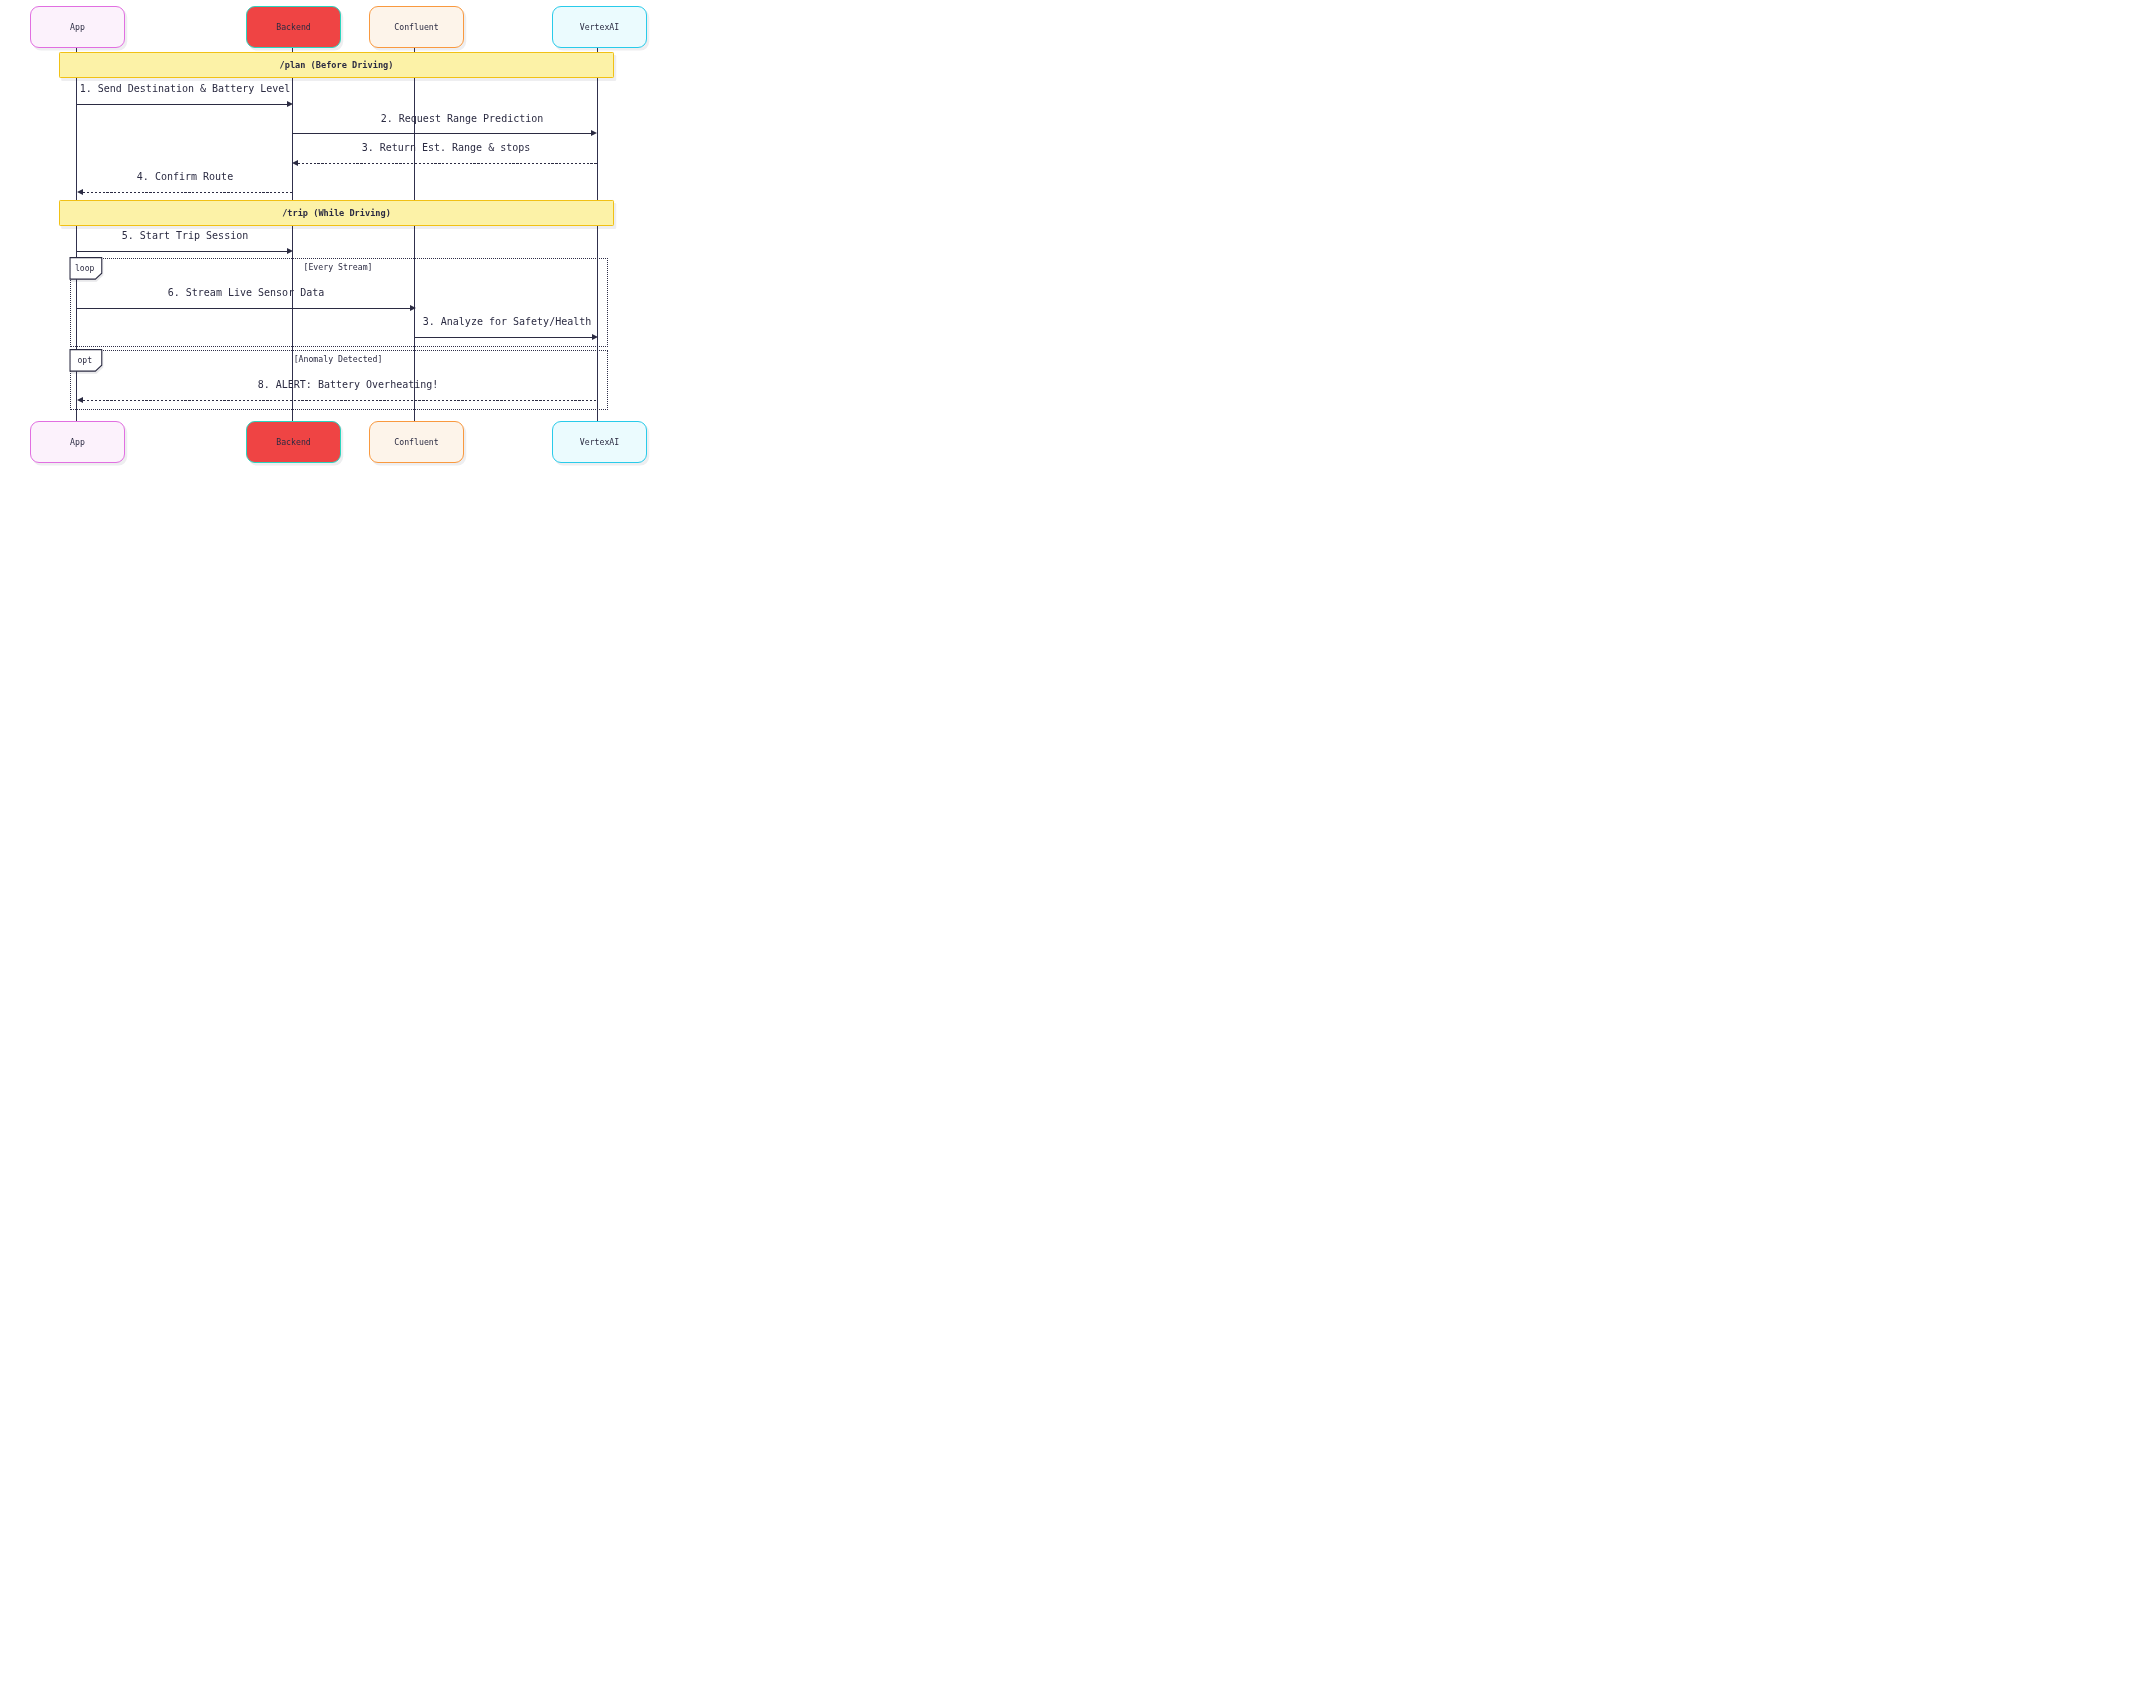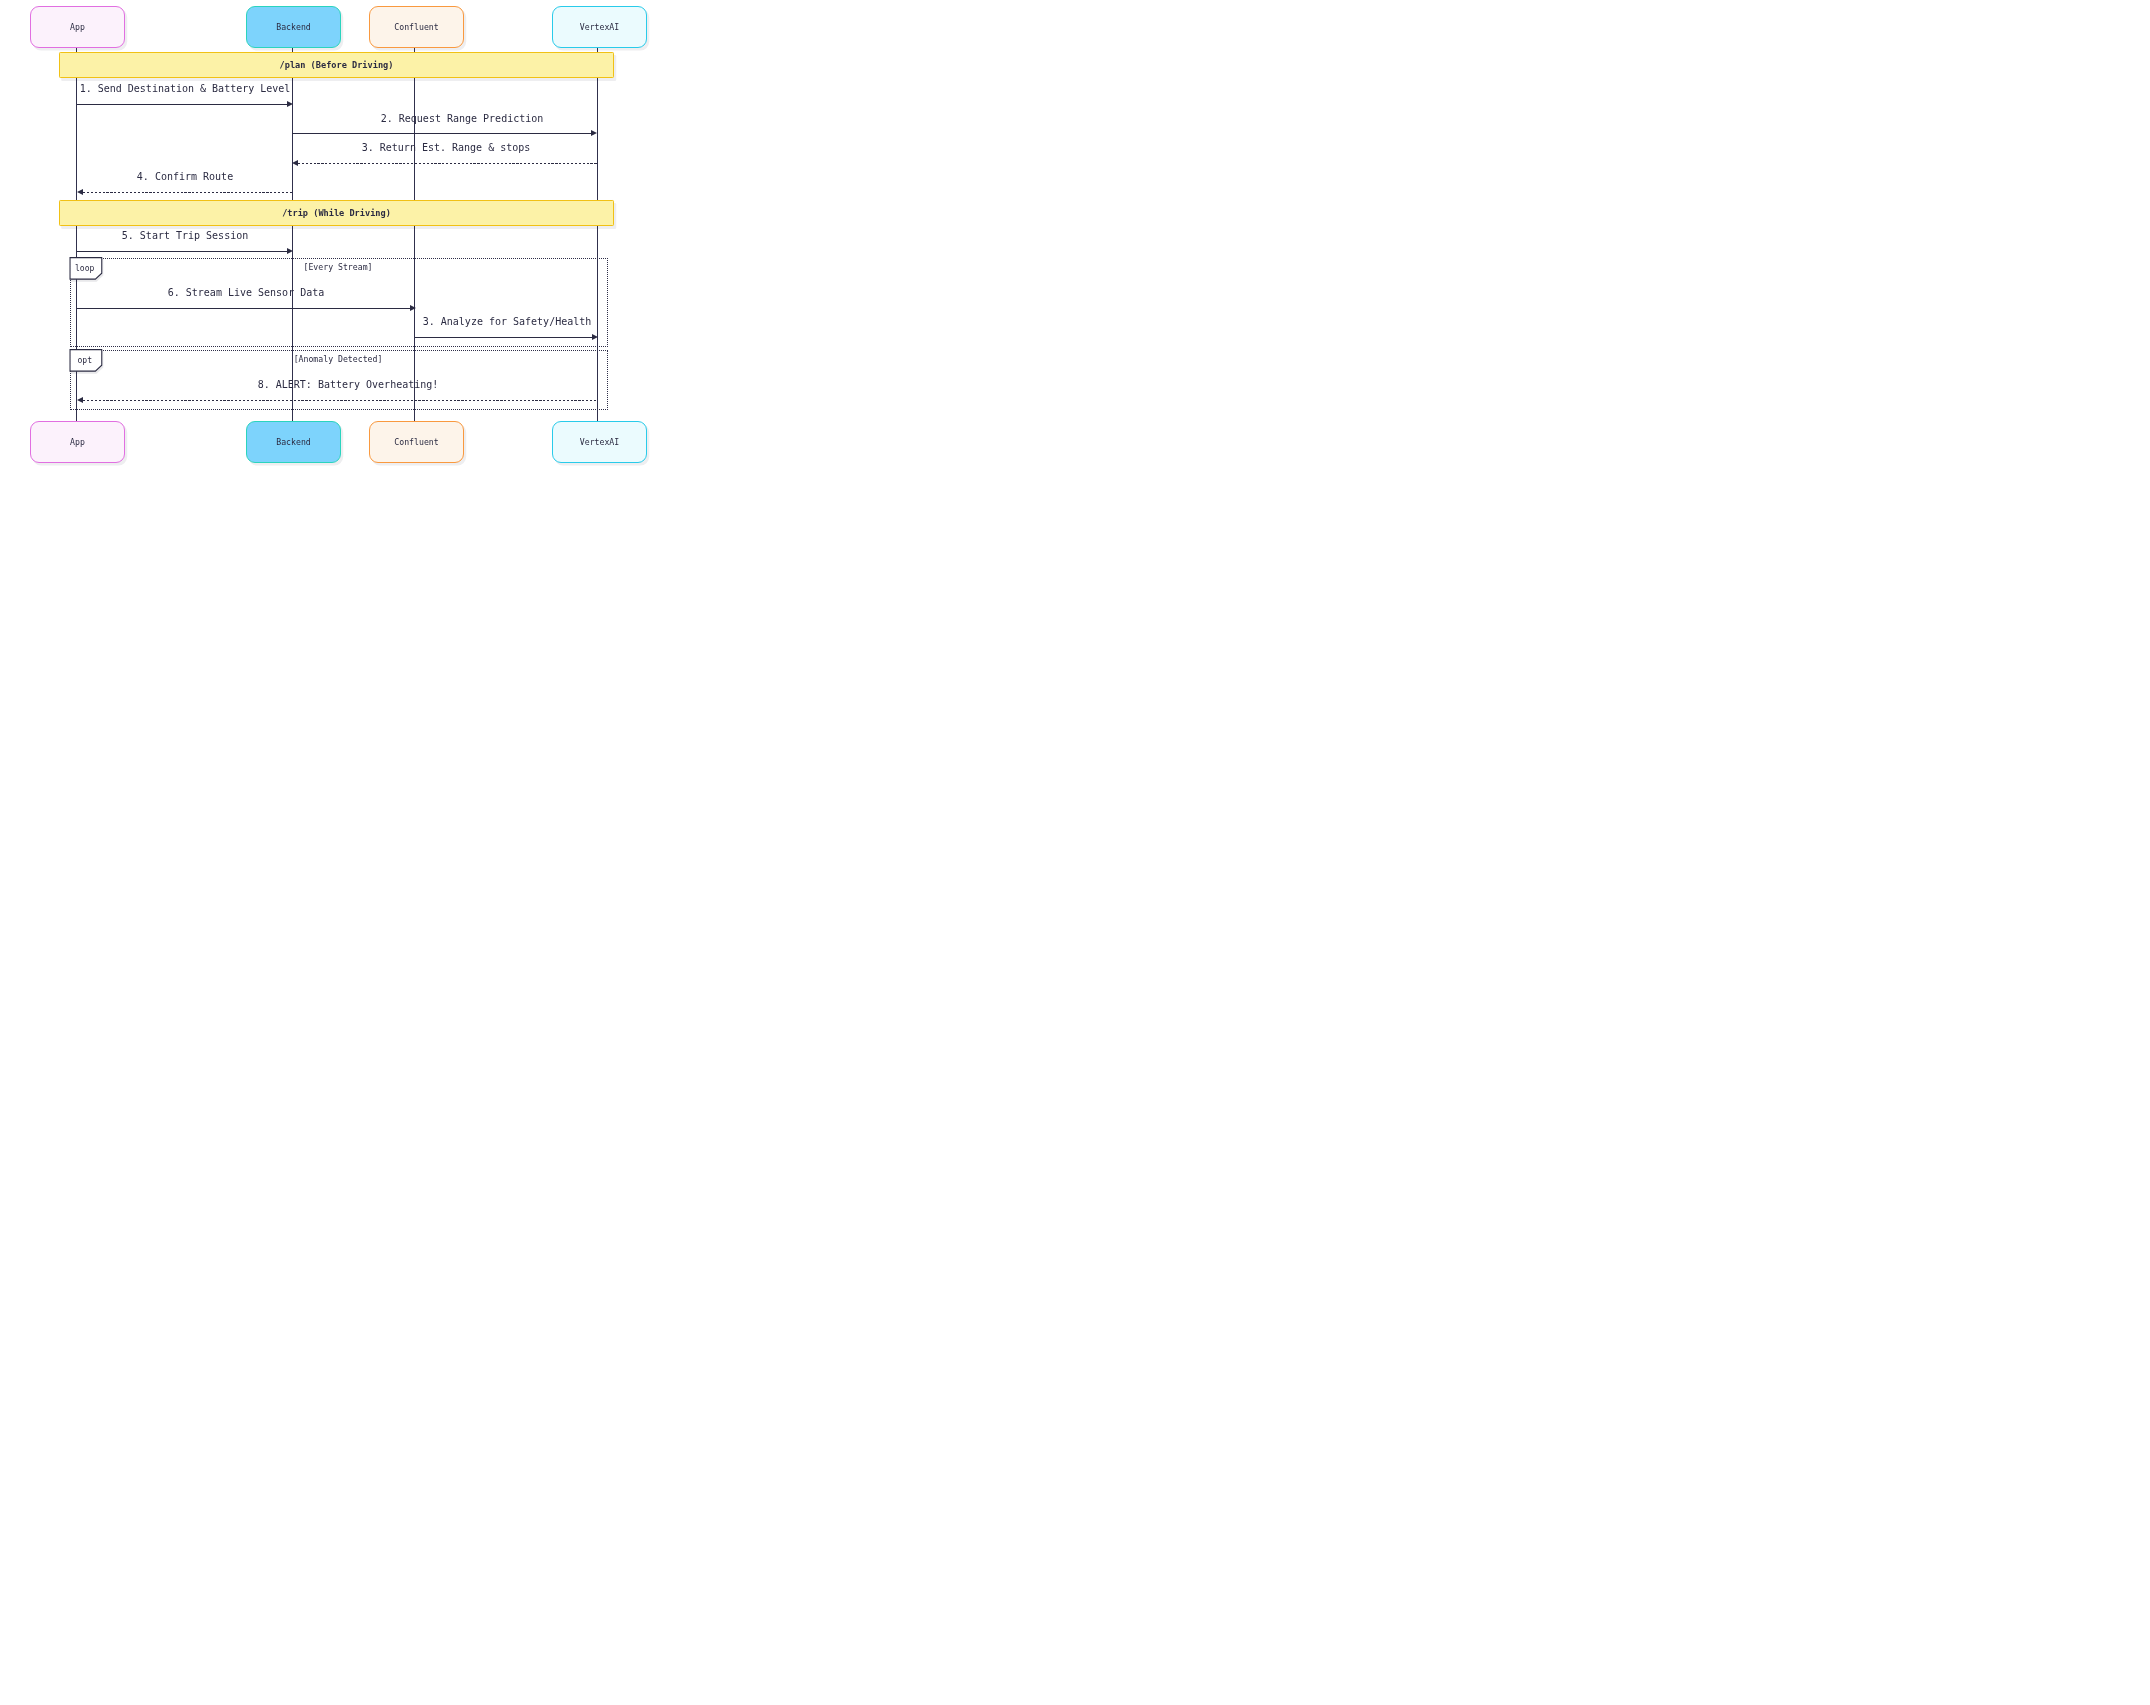--- a/index.html
+++ b/index.html
@@ -8,21 +8,21 @@
     font-family:"DejaVu Sans Mono","Liberation Mono",monospace;
     color:#2b2b42;overflow:hidden;
   }
   .lifeline{position:absolute;top:46px;height:375px;width:0.9px;background:#30304c;z-index:1;}
   .actor{
     position:absolute;height:40px;border:1.3px solid;border-radius:9px;
     display:flex;align-items:center;justify-content:center;font-size:8.2px;
     z-index:4;box-shadow:2.2px 2.6px 0 rgba(40,40,60,0.08);
   }
   .actor.app{background:#fcf2fc;border-color:#e16fe1;}
-  .actor.backend{background:#7dd3fc;border-color:#2bd4be;}
+  .actor.backend{background:#ef4444;border-color:#2bd4be;}
   .actor.confluent{background:#fdf4ea;border-color:#f9993f;}
   .actor.vertexai{background:#ebfbfe;border-color:#29cbea;}
   .banner{
     position:absolute;left:59px;width:553px;height:24px;
     background:#fcf2a7;border:1.3px solid #f1c115;border-radius:1.3px;
     display:flex;align-items:center;justify-content:center;
     font-size:8.6px;font-weight:bold;z-index:3;
     box-shadow:2.2px 3px 0 rgba(40,40,60,0.08);
   }
   .msg{

